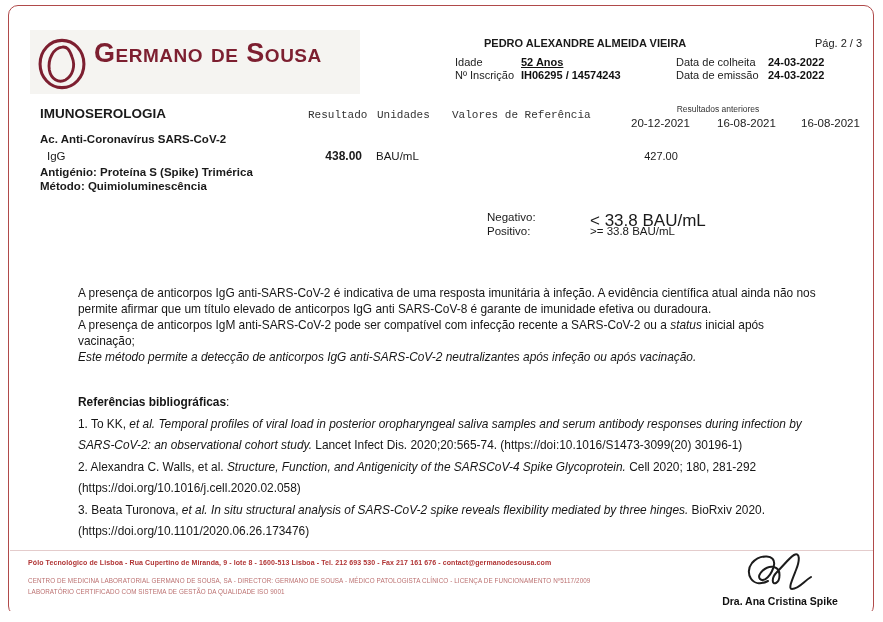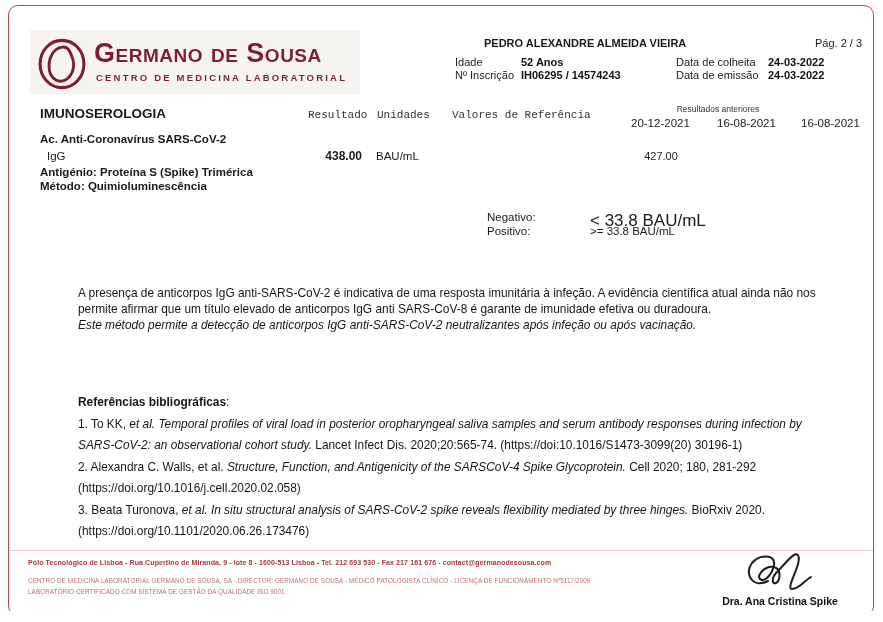--- a/index.html
+++ b/index.html
@@ -59,27 +59,26 @@
   <div class="frame"></div>
 
   <div class="logo-bg"></div>
   <span class="abs" style="left:36px; top:37px;">
     <svg width="52" height="54" viewBox="0 0 60 64">
       <ellipse cx="30" cy="32" rx="26" ry="28" fill="none" stroke="#7d1f30" stroke-width="3.6"></ellipse>
       <path d="M30,12 C20,13 13,26 15,39 C17,50 26,55 34,51 C43,46 46,34 42,24 C39,15 36,11 30,12 Z" fill="none" stroke="#7d1f30" stroke-width="3.4"></path>
     </svg>
   </span>
   <div class="brand-title">Germano de Sousa</div>
-  <div class="brand-subtitle">CENTRO DE MEDICINA LABORATORIAL</div>
 
   <span class="abs b" style="left:455px; top:37px; font-size:11px;padding-left:29px;">PEDRO ALEXANDRE ALMEIDA VIEIRA</span>
   <span class="abs" style="left:815px; top:37px; font-size:11px;">Pág. 2 / 3</span>
 
   <span class="abs lbl" style="left:455px; top:56px;">Idade</span>
-  <span class="abs val" style="left:521px; top:56px;">52 Anos</span>
+  <span class="abs val" style="left:521px; top:56px;text-decoration:underline;">52 Anos</span>
   <span class="abs lbl" style="left:676px; top:56px;">Data de colheita</span>
   <span class="abs val" style="left:768px; top:56px;">24-03-2022</span>
 
   <span class="abs lbl" style="left:455px; top:69px;">Nº Inscrição</span>
   <span class="abs val" style="left:521px; top:69px;">IH06295 / 14574243</span>
   <span class="abs lbl" style="left:676px; top:69px;">Data de emissão</span>
   <span class="abs val" style="left:768px; top:69px;">24-03-2022</span>
 
   <span class="abs b" style="left:40px; top:106px; font-size:13.5px;">IMUNOSEROLOGIA</span>
   <span class="abs colhead" style="left:308px; top:109px;">Resultado</span>
@@ -100,20 +99,21 @@
   <span class="abs b" style="left:40px; top:166px; font-size:11.5px;">Antigénio: Proteína S (Spike) Trimérica</span>
   <span class="abs b" style="left:40px; top:180px; font-size:11.5px;">Método: Quimioluminescência</span>
 
   <span class="abs" style="left:487px; top:211px; font-size:11.5px;">Negativo:</span>
   <span class="abs" style="left:590px; top:211px; font-size:17px;">&lt; 33.8 BAU/mL</span>
   <span class="abs" style="left:487px; top:225px; font-size:11.5px;">Positivo:</span>
   <span class="abs" style="left:590px; top:225px; font-size:11.5px;">&gt;= 33.8 BAU/mL</span>
 
   <div class="comments">
     <div><span>A presença de anticorpos IgG anti-SARS-CoV-2 é indicativa de uma resposta imunitária à infeção. A evidência científica atual ainda não nos permite afirmar que um título elevado de anticorpos IgG anti SARS-CoV-8 é garante de imunidade efetiva ou duradoura.</span></div>
+    <div><span>A presença de anticorpos IgM anti-SARS-CoV-2 pode ser compatível com infecção recente a SARS-CoV-2 ou a </span><span class="it">status</span><span> inicial após vacinação;</span></div>
     <div class="it"><span>Este método permite a detecção de anticorpos IgG anti-SARS-CoV-2 neutralizantes após infeção ou após vacinação.</span></div>
   </div>
 
   <div class="references">
     <div><span class="b">Referências bibliográficas</span><span>:</span></div>
     <div class="ref"><span>1. To KK, </span><span class="it">et al. Temporal profiles of viral load in posterior oropharyngeal saliva samples and serum antibody responses during infection by SARS-CoV-2: an observational cohort study.</span><span> Lancet Infect Dis. 2020;20:565-74. (https://doi:10.1016/S1473-3099(20) 30196-1)</span></div>
     <div class="ref"><span>2. Alexandra C. Walls, et al. </span><span class="it">Structure, Function, and Antigenicity of the SARSCoV-4 Spike Glycoprotein.</span><span> Cell 2020; 180, 281-292 (https://doi.org/10.1016/j.cell.2020.02.058)</span></div>
     <div class="ref"><span>3. Beata Turonova, </span><span class="it">et al. In situ structural analysis of SARS-CoV-2 spike reveals flexibility mediated by three hinges.</span><span> BioRxiv 2020. (https://doi.org/10.1101/2020.06.26.173476)</span></div>
   </div>
 

